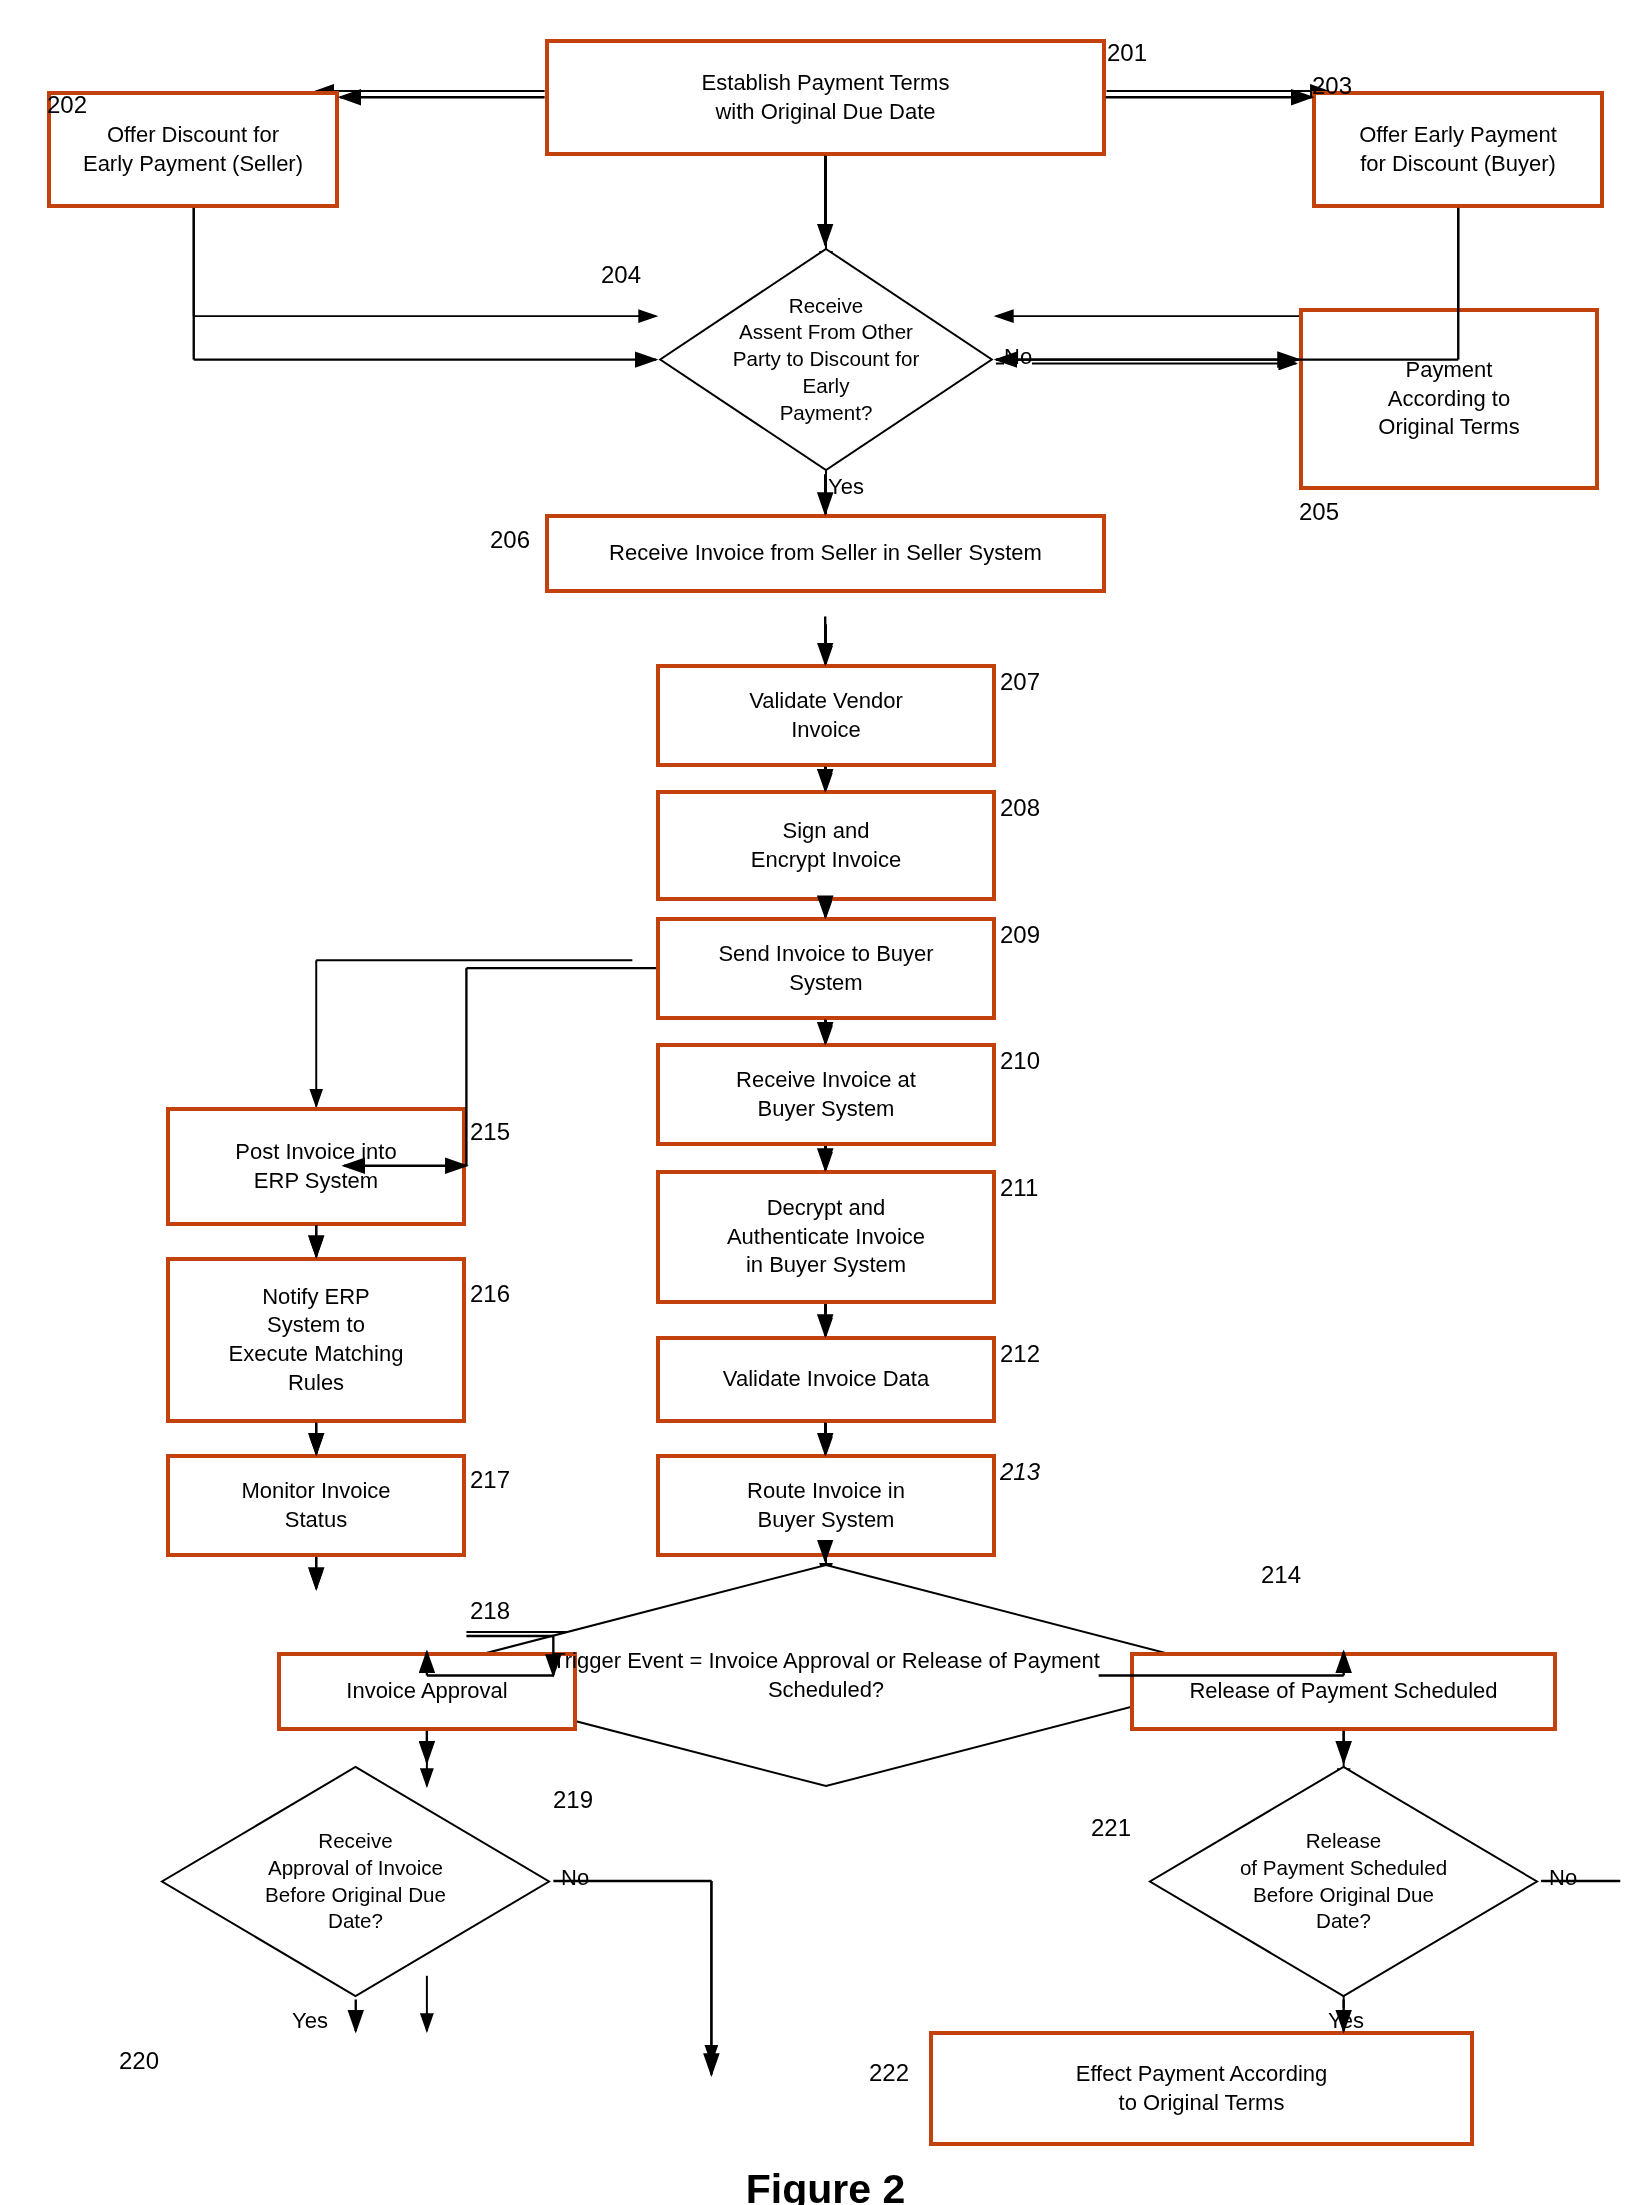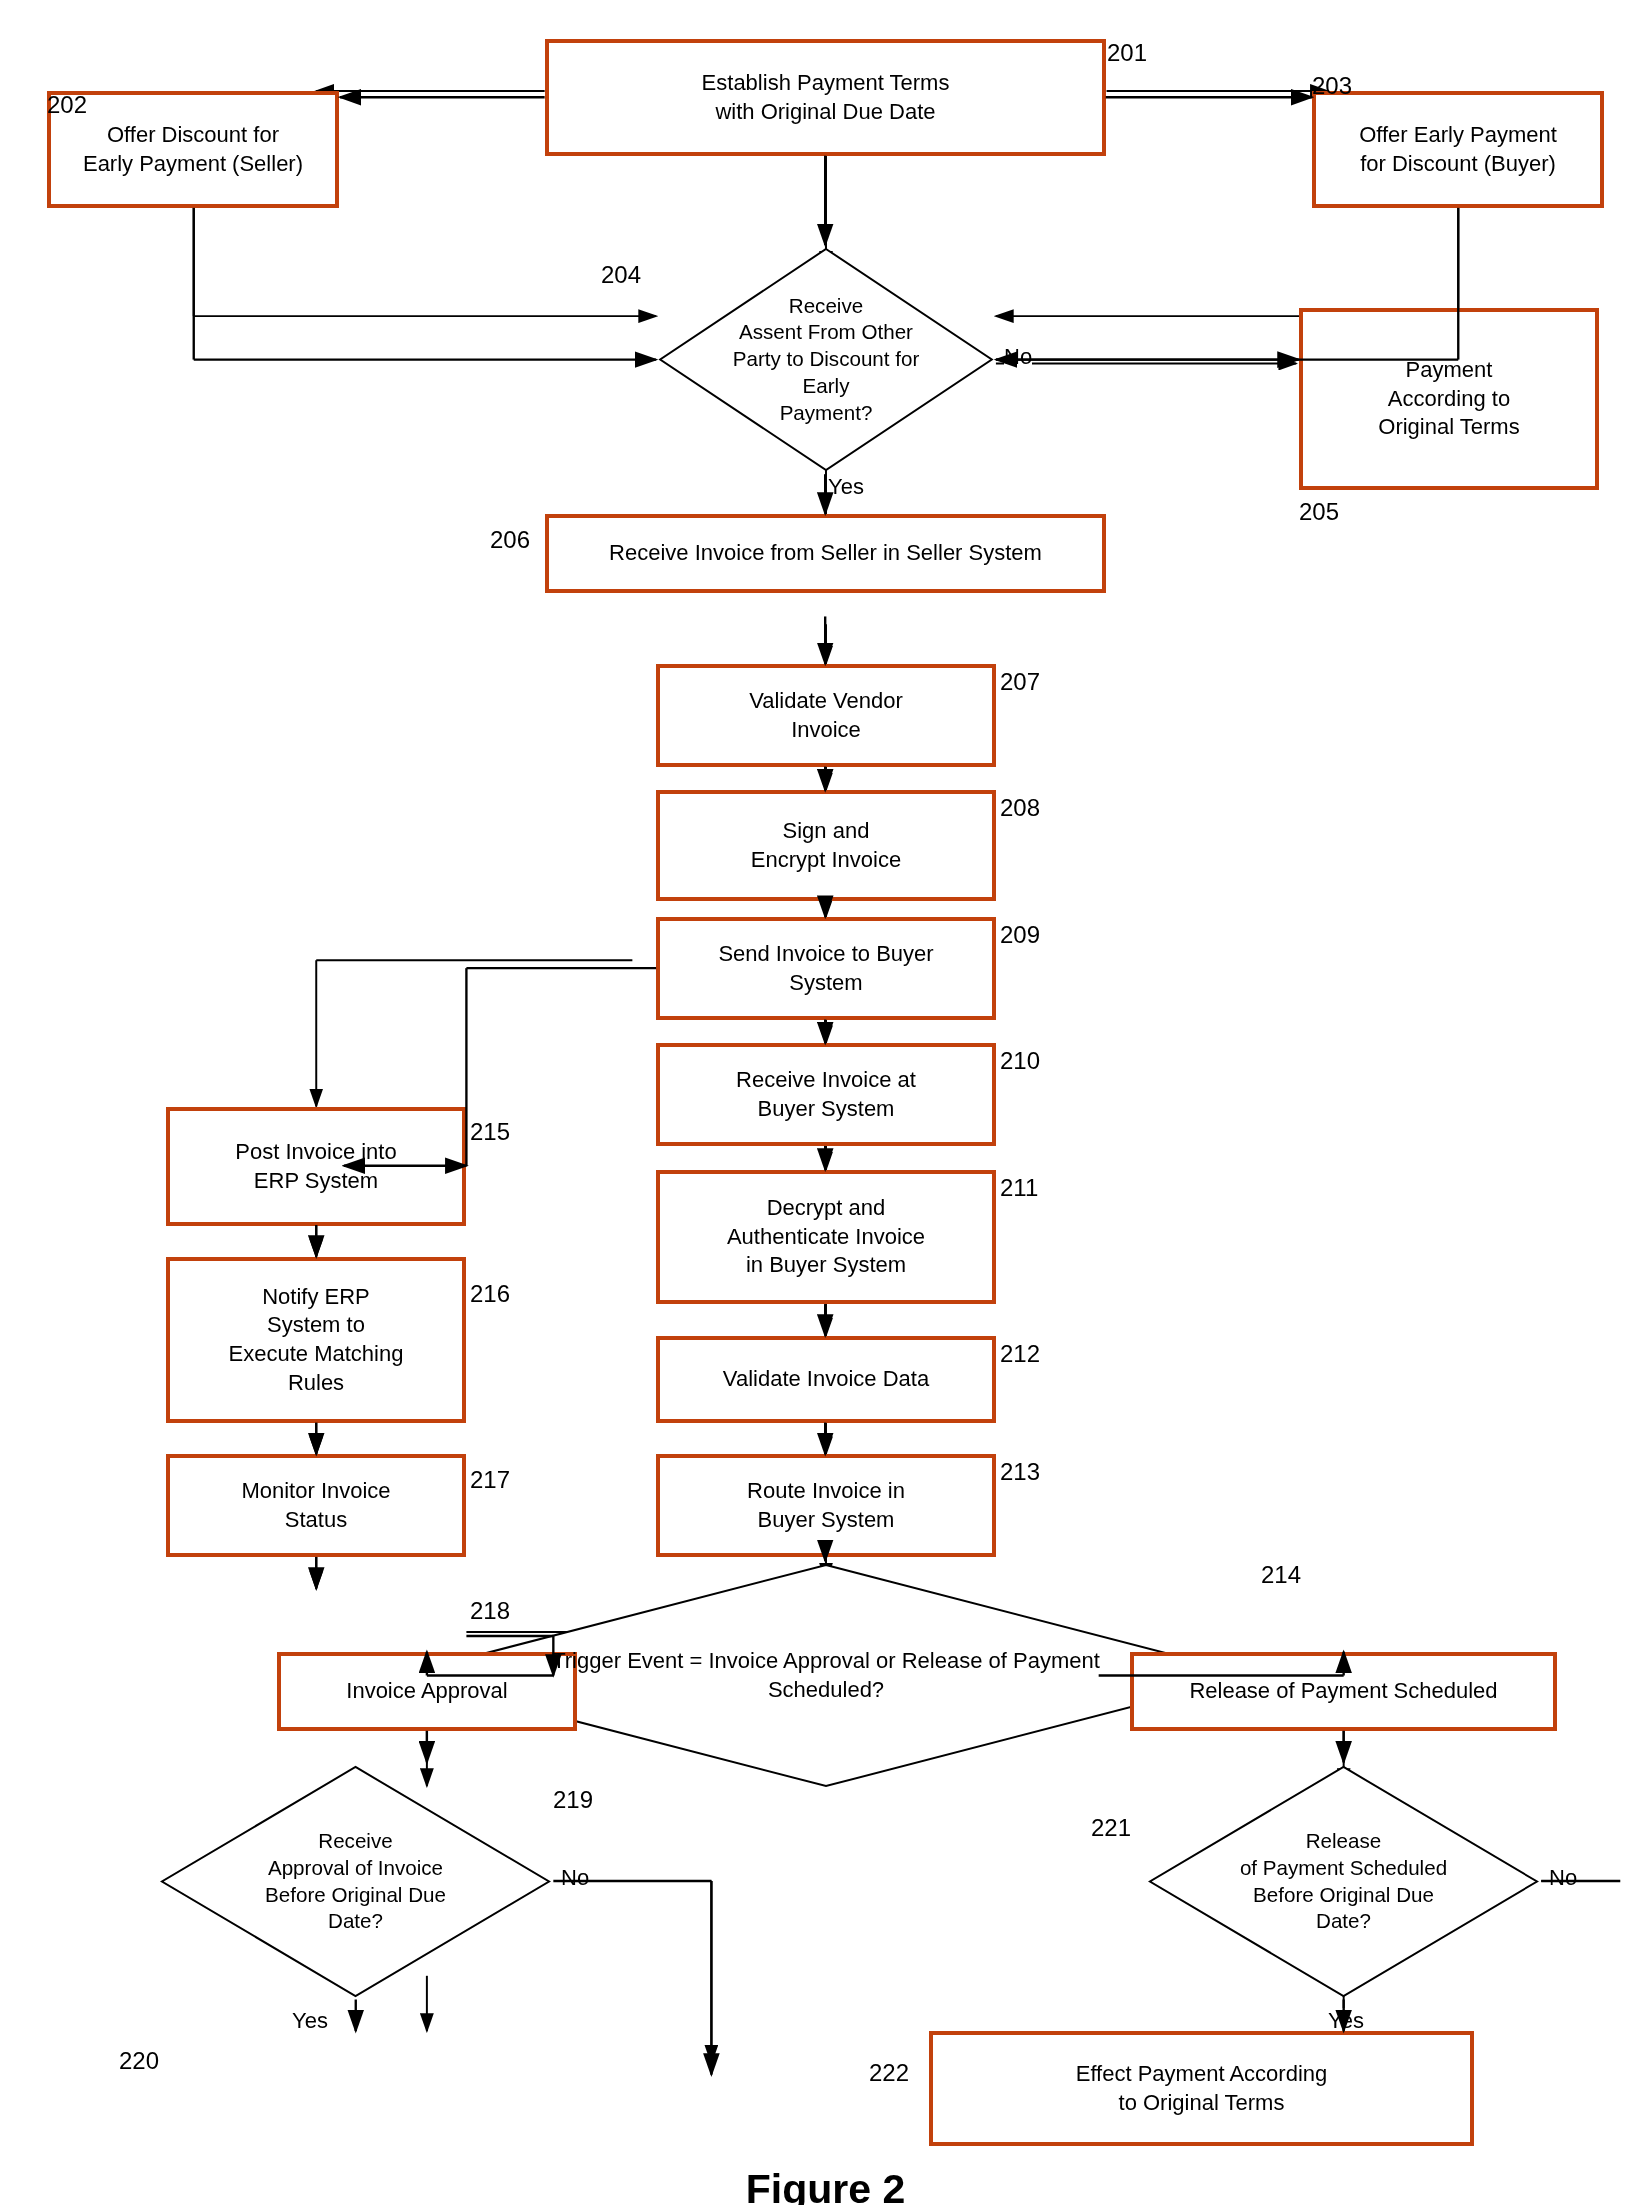--- a/index.html
+++ b/index.html
@@ -264,21 +264,21 @@
     <span>Validate Invoice Data</span>
   </div>
   <div class="ref-num" style="left:1000px; top:1340px;">
     <span>212</span>
   </div>
 
   <div class="box" style="left:656px; top:1454px; width:340px; height:103px;text-align:center;">
     <span style="white-space:pre-line;">Route Invoice in
 Buyer System</span>
   </div>
-  <div class="ref-num" style="left:1000px; top:1458px;">
+  <div class="ref-num" style="left:1000px; top:1458px;font-style:italic;">
     <span>213</span>
   </div>
 
   <div class="diamond" style="left:395px; top:1561px; width:862px; height:229px;">
     <div class="diamond-inner" style="width:862px; height:229px;">
       <svg width="862" height="229" viewBox="0 0 1090 290">
         <polygon points="545,5 1085,145 545,285 5,145" fill="white" stroke="black" stroke-width="2.5"></polygon>
       </svg>
       <div class="diamond-text" style="width:632px; font-size:22px;">
         <span>Trigger Event = Invoice Approval or

